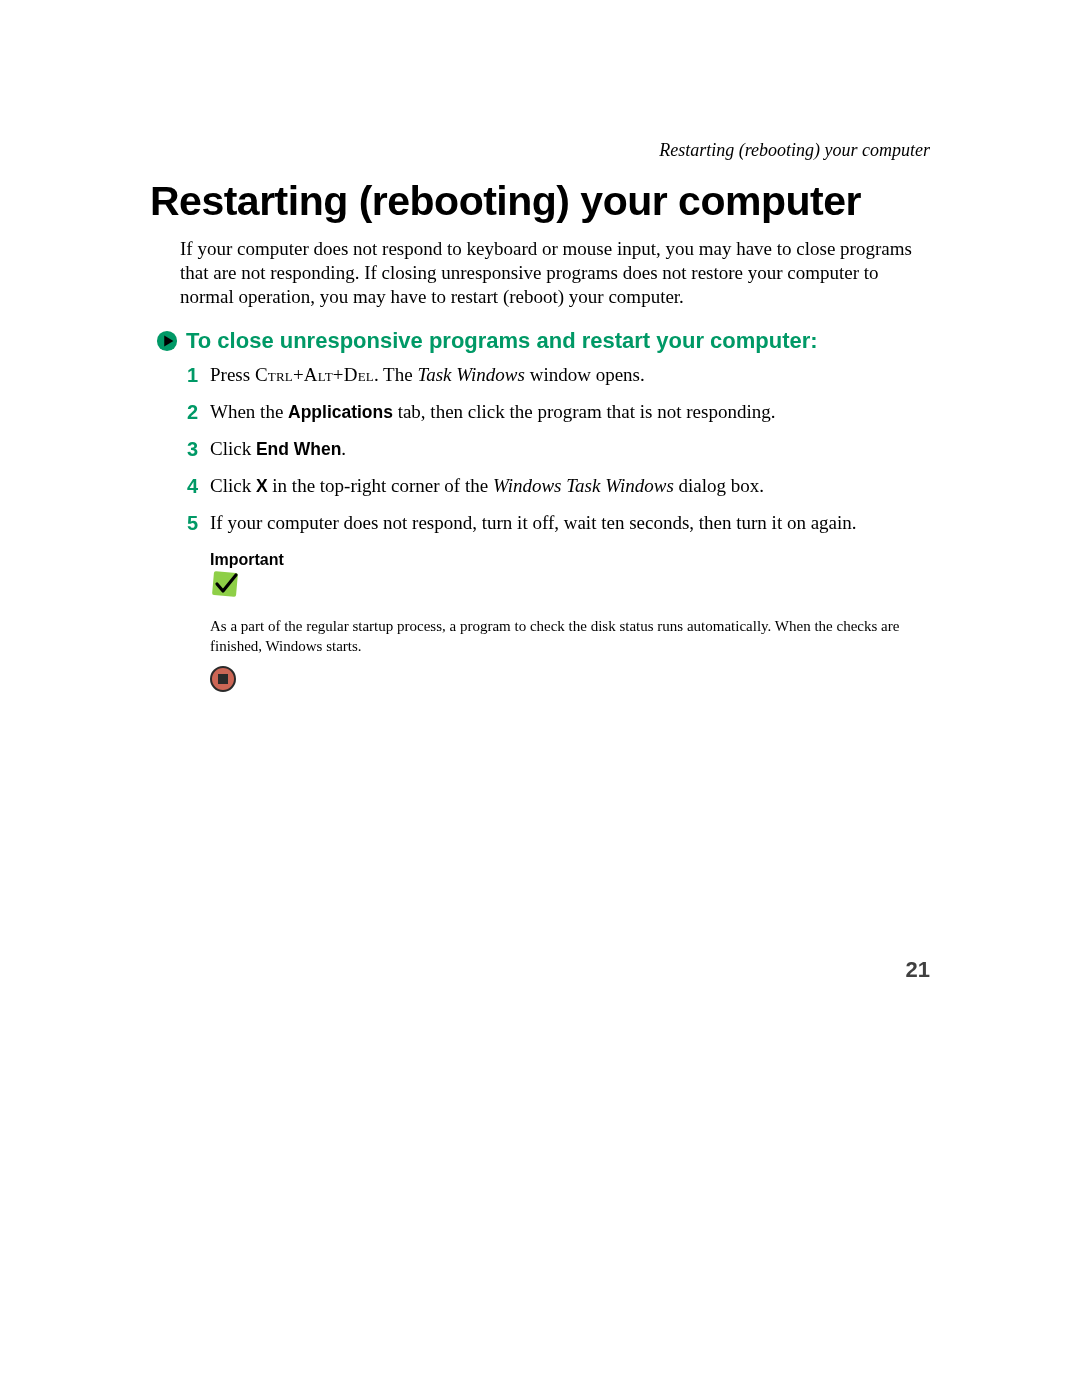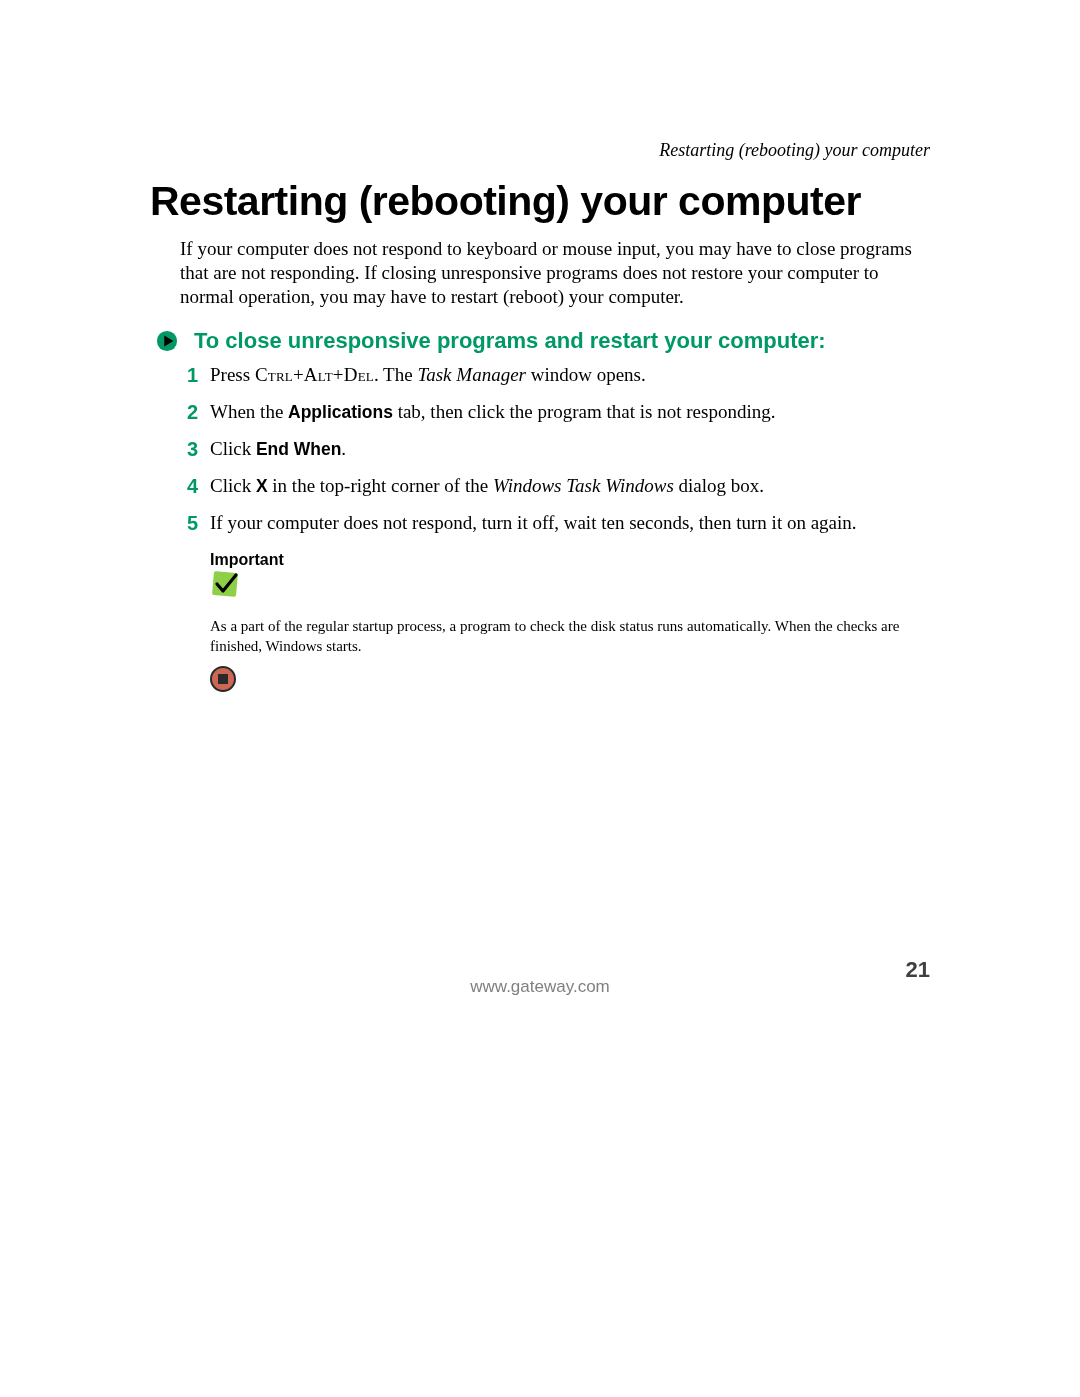--- a/index.html
+++ b/index.html
@@ -34,21 +34,21 @@
     line-height: 1.05;
   }
   .intro {
     font-size: 19px;
     line-height: 1.25;
     margin: 7px 0 20px 30px;
   }
   .section-row {
     display: flex;
     align-items: center;
-    gap: 16px;
+    gap: 8px;
     margin-left: 6px;
   }
   .play-icon {
     width: 22px;
     height: 22px;
     flex: 0 0 auto;
   }
   .section-heading {
     font-family: "Arial Narrow", Arial, sans-serif;
     font-stretch: condensed;
@@ -163,21 +163,21 @@
         <polygon points="9,6 19,12 9,18" fill="#000"></polygon>
       </svg>
     </span>
     <span class="section-heading">To close unresponsive programs and restart your computer:</span>
   </div>
 
   <ol class="steps">
     <li>
       <span class="num">1</span>
       <span class="step-body">
-        <span>Press </span><span class="sc">Ctrl+Alt+Del</span><span>. The </span><em class="title">Task Manager</em><span> window opens.</span>
+        <span>Press </span><span class="sc">Ctrl+Alt+Del</span><span>. The </span><em class="title">Task Windows</em><span> window opens.</span>
       </span>
     </li>
     <li>
       <span class="num">2</span>
       <span class="step-body">
         <span>When the </span><span class="bold-sans">Applications</span><span> tab, then click the program that is not responding.</span>
       </span>
     </li>
     <li>
       <span class="num">3</span>
@@ -214,15 +214,14 @@
 
   <div class="stop-row">
     <span class="stop-icon">
       <svg width="26" height="26" viewBox="0 0 26 26">
         <circle cx="13" cy="13" r="12" fill="#cc6655" stroke="#2a2a2a" stroke-width="2"></circle>
         <rect x="8" y="8" width="10" height="10" fill="#2a2a2a"></rect>
       </svg>
     </span>
   </div>
 
-  <div class="footer">www.gateway.com</div>
   <div class="page-num">21</div>
 </div>
 
 </body></html>

